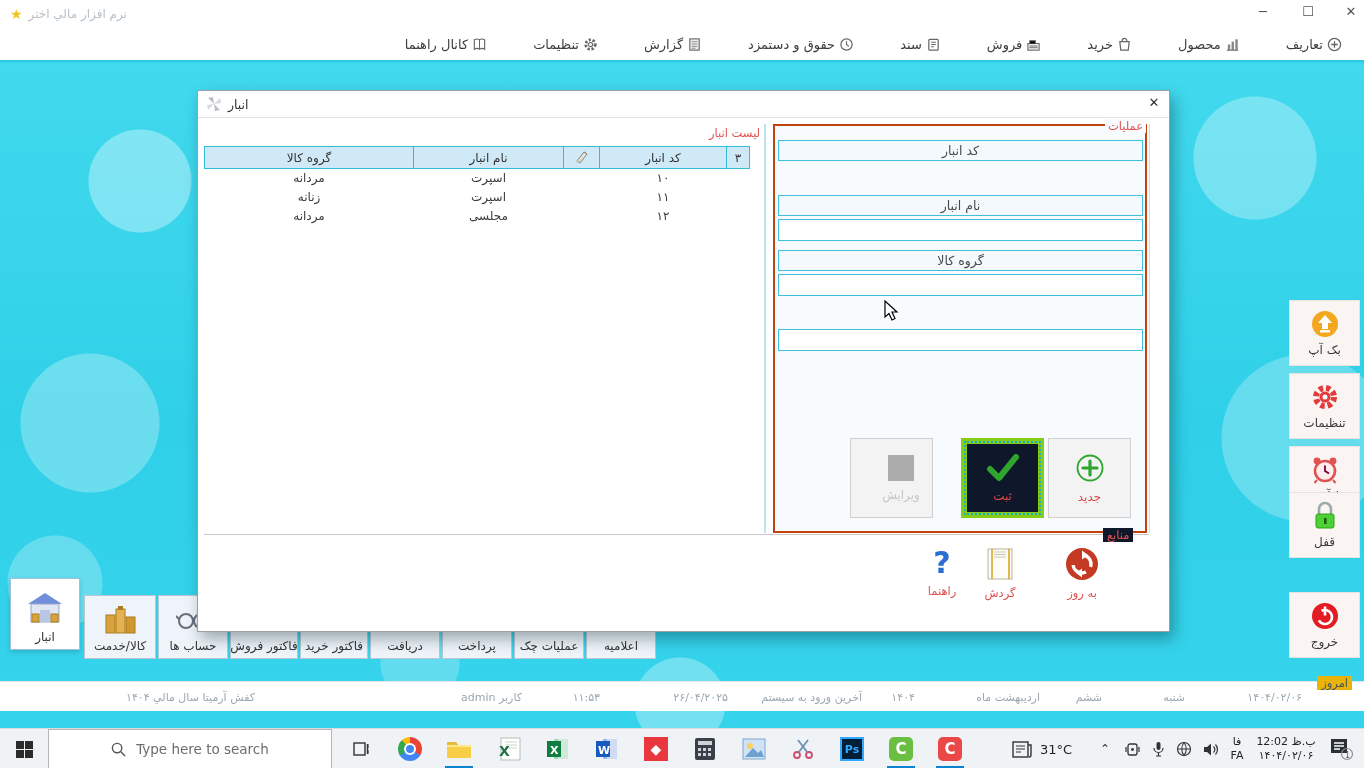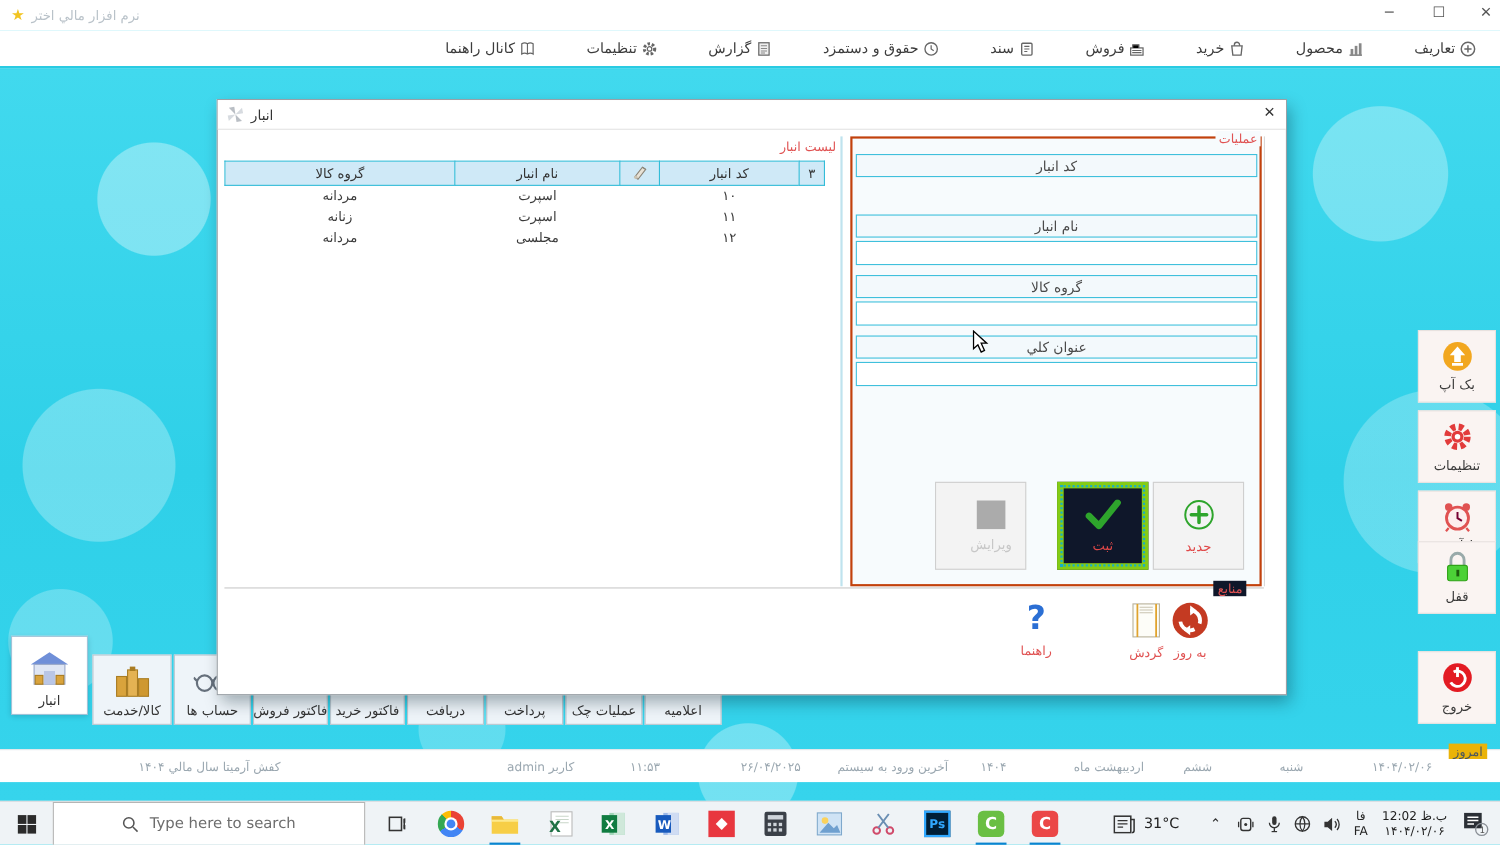--- a/index.html
+++ b/index.html
@@ -333,21 +333,20 @@
   <div class="abs vsep" style="left:566px;top:33px;height:409px;"></div>
   <div class="abs vsep" style="left:951px;top:33px;height:409px;background:#d8d8d8;width:1px;"></div>
 
   <div class="abs form-panel">
     <span class="abs redlabel" style="left:330px;top:-7px;background:#f7fbfd;padding:0 3px;">عملیات</span>
     <div class="fld-label" style="top:14px;">کد انبار</div>
     <div class="fld-label" style="top:69px;">نام انبار</div>
     <div class="fld-input" style="top:93px;"></div>
     <div class="fld-label" style="top:124px;">گروه کالا</div>
     <div class="fld-input" style="top:148px;"></div>
-    <div class="fld-label" style="top:179px;">عنوان کلي</div>
     <div class="fld-input" style="top:203px;"></div>
   </div>
 
   <div class="actbtn disabled" style="left:652px;padding-left:19px;">
     <div class="graysq"></div>
     <span class="lbl">ویرایش</span>
   </div>
   <div class="actbtn red focused" style="left:763px;">
     <svg width="34" height="28" viewBox="0 0 34 28">
       <path d="M4 15l9 9L30 3" fill="none" stroke="#2ea52c" stroke-width="6" stroke-linecap="round" stroke-linejoin="round"></path>
@@ -366,21 +365,21 @@
   <span class="abs redlabel" style="left:905px;top:437px;background:#0f172a;padding:0 4px;">منابع</span>
   <div class="resbtn" style="left:860px;">
     <svg width="36" height="36" viewBox="0 0 36 36">
       <circle cx="18" cy="18" r="16" fill="#c43a22"></circle>
       <path d="M18 9a9 9 0 11-9 9" fill="none" stroke="#fff" stroke-width="3.4" stroke-dasharray="17 7"></path>
       <polygon points="18,4.5 24,9 18,13.5" fill="#fff"></polygon>
         <polygon points="18,31.5 12,27 18,22.5" fill="#fff"></polygon>
     </svg>
     <span class="lbl">به روز</span>
   </div>
-  <div class="resbtn" style="left:820px;text-align:center;">
+  <div class="resbtn" style="left:778px;text-align:center;">
     <svg width="32" height="36" viewBox="0 0 32 36">
       <rect x="4" y="3" width="24" height="30" fill="#fdfdf8" stroke="#b9b29a"></rect>
       <path d="M8 3v30M25 3v30" stroke="#e0a32e" stroke-width="1.6"></path>
       <path d="M10 6h12M10 8.5h12M10 11h12" stroke="#c9c4b0" stroke-width="1"></path>
     </svg>
     <span class="lbl">گردش</span>
   </div>
   <div class="resbtn" style="left:720px;">
     <span style="font-size:30px;font-weight:bold;color:#2b6fd4;line-height:34px;">?</span>
     <span class="lbl">راهنما</span>

